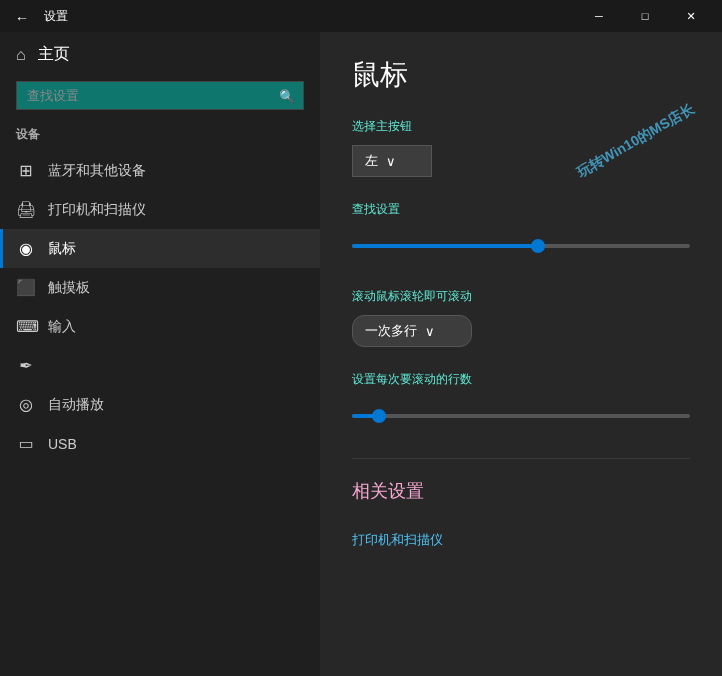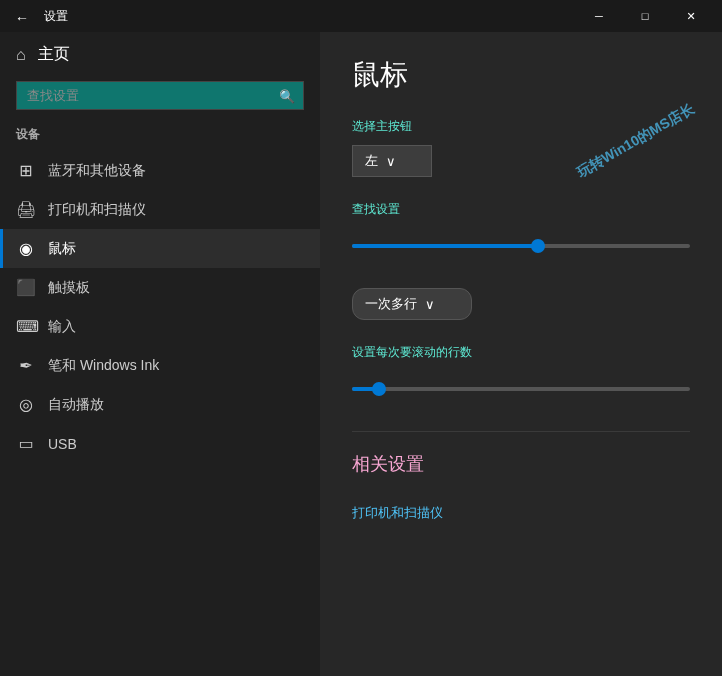--- a/index.html
+++ b/index.html
@@ -326,21 +326,20 @@
     <div class="sidebar-item">
       <span class="sidebar-item-icon">⬛</span>
       <span>触摸板</span>
     </div>
     <div class="sidebar-item">
       <span class="sidebar-item-icon">⌨</span>
       <span>输入</span>
     </div>
     <div class="sidebar-item">
       <span class="sidebar-item-icon">✒</span>
-      <span>笔和 Windows Ink</span>
     </div>
     <div class="sidebar-item">
       <span class="sidebar-item-icon">◎</span>
       <span>自动播放</span>
     </div>
     <div class="sidebar-item">
       <span class="sidebar-item-icon">▭</span>
       <span>USB</span>
     </div>
 
@@ -364,20 +363,21 @@
       <div class="setting-label">查找设置</div>
       <div class="slider-container">
         <div class="slider-track">
           <div class="slider-fill" style="width: 55%;"></div>
           <div class="slider-thumb" style="left: 55%;"></div>
         </div>
       </div>
     </div>
 
     <div class="setting-section">
+      <div class="setting-label">滚动鼠标滚轮即可滚动</div>
       <div class="dropdown" style="min-width:120px;border-radius:12px;">
         <span>一次多行</span>
         <span>∨</span>
       </div>
     </div>
 
     <div class="setting-section">
       <div class="setting-label">设置每次要滚动的行数</div>
       <div class="slider-container">
         <div class="slider-track">

